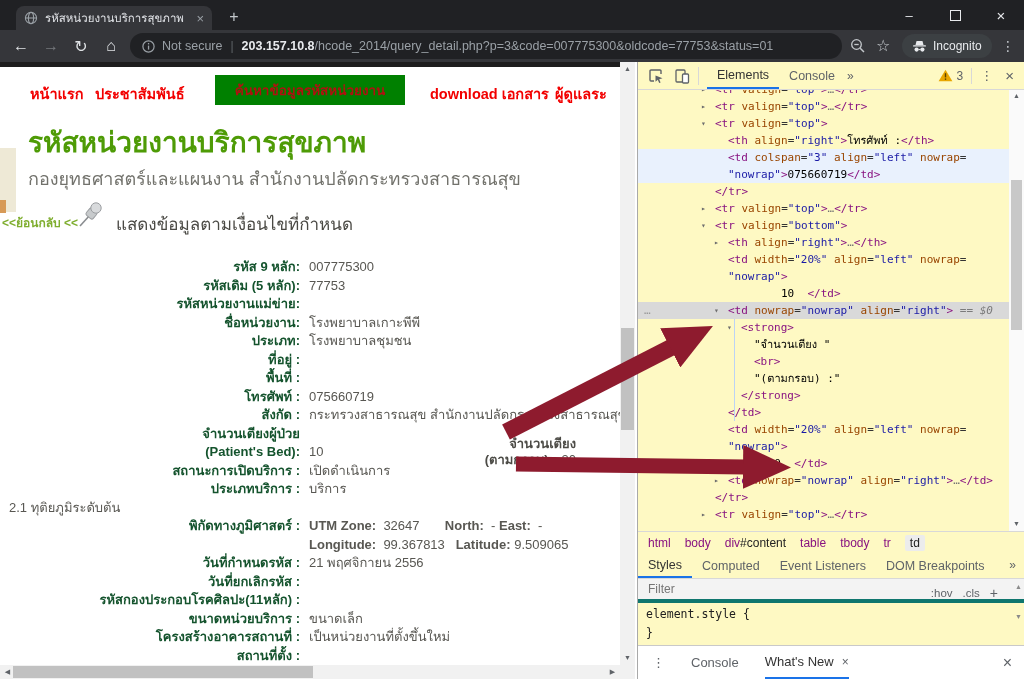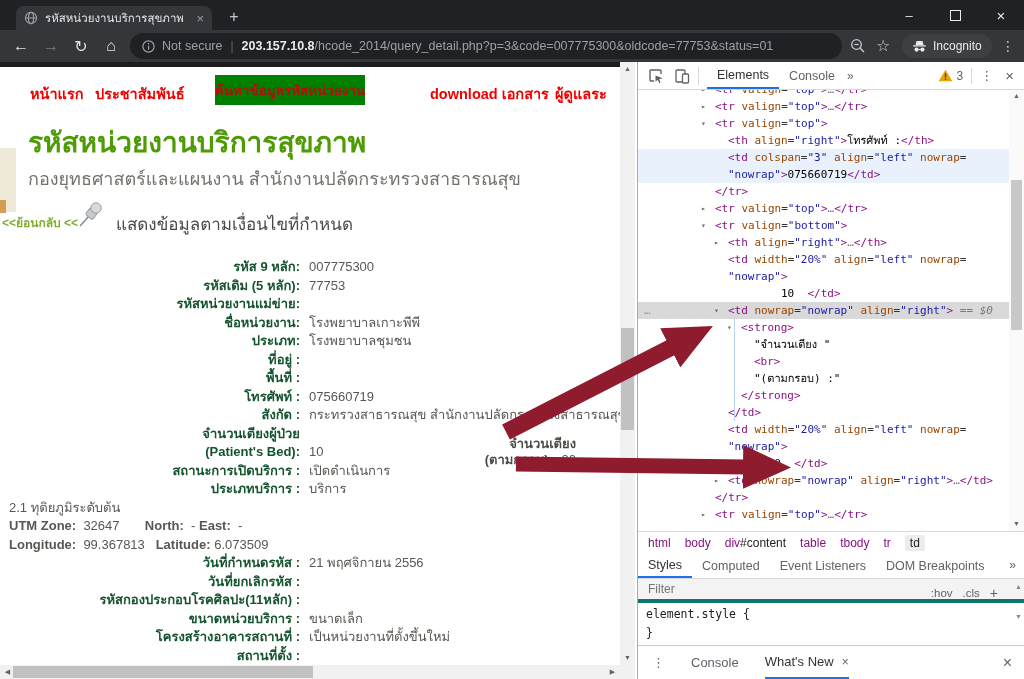--- a/index.html
+++ b/index.html
@@ -32,21 +32,21 @@
   .incog{position:absolute;left:902px;top:4px;height:24px;border-radius:12px;background:#3c4043;
          display:flex;align-items:center;padding:0 10px;gap:6px;}
   .incog-label{color:#e8eaed;font-size:12px;text-align:center;}
   .menu-dots{position:absolute;right:6px;top:5px;width:20px;height:22px;color:#c3c7cb;font-size:14px;
              display:flex;align-items:center;justify-content:center;}
   
   .page{position:absolute;left:0;top:62px;width:637px;height:617px;background:#fff;overflow:hidden;}
   .blackstrip{position:absolute;left:0;top:0;width:620px;height:5px;background:#1d1d1d;}
   .page-nav{position:absolute;left:0;top:13px;width:620px;height:36px;}
   .nav-item{position:absolute;top:7px;font-size:14.5px;font-weight:bold;color:#f20000;white-space:nowrap;}
-  .nav-item.active{top:0;width:150px;height:30px;background:#008000;color:#b01010;display:flex;
+  .nav-item.active{top:0;width:190px;height:30px;background:#008000;color:#b01010;display:flex;
                    align-items:center;justify-content:center;font-size:13.5px;}
   .beige{position:absolute;left:0;top:86px;width:16px;height:64px;background:#eee9d6;}
   .notch{position:absolute;left:0;top:138px;width:6px;height:13px;background:#d79a57;}
   .page-title{position:absolute;left:28px;top:58px;font-size:28px;font-weight:600;color:#4e9b06;}
   .page-sub{position:absolute;left:28px;top:102px;font-size:18px;color:#72726c;}
   .backlink{position:absolute;left:2px;top:151px;font-size:12px;font-weight:bold;color:#7fae2f;}
   .pin{position:absolute;left:76px;top:138px;}
   .section-heading{position:absolute;left:116px;top:148px;font-size:17px;color:#4a4944;}
   .fields{position:absolute;left:0;top:196px;width:616px;}
   .frow{display:flex;align-items:flex-start;}
@@ -57,21 +57,21 @@
              color:#4c4b46;line-height:15.5px;}
   .bed-frame .val{font-weight:normal;color:#585752;}
   
   .vscroll{position:absolute;left:620px;top:0;width:15px;height:604px;background:#f1f1f1;}
   .vthumb{position:absolute;left:1px;top:266px;width:13px;height:102px;background:#c1c1c1;}
   .sarrow{position:absolute;color:#5f6368;font-size:7px;width:15px;text-align:center;}
   .hscroll{position:absolute;left:0;top:603px;width:620px;height:14px;background:#f1f1f1;}
   .hthumb{position:absolute;left:13px;top:1px;width:300px;height:12px;background:#c1c1c1;}
   .corner{position:absolute;left:620px;top:603px;width:15px;height:14px;background:#f1f1f1;}
   
-  .devtools{position:absolute;left:637px;top:62px;width:387px;height:617px;background:#ffffff;
+  .devtools{position:absolute;left:637px;top:62px;width:387px;height:617px;background:#fef9c3;
             border-left:1px solid #a9a9a9;box-sizing:border-box;}
   .dt-toolbar{position:absolute;left:0;top:0;width:100%;height:28px;border-bottom:1px solid #d8d8d8;
               display:flex;align-items:center;box-sizing:border-box;}
   .dt-ico{margin-left:10px;display:flex;align-items:center;}
   .dt-sep{width:1px;height:18px;background:#d8d8d8;margin:0 8px;}
   .dt-tab{padding:0 10px;font-size:12.5px;color:#5f6368;height:27px;display:flex;align-items:center;
           box-sizing:border-box;}
   .dt-tab.active{color:#333;border-bottom:2px solid #1a73e8;}
   .dt-more{color:#5f6368;font-size:12px;margin-left:2px;}
   .dt-warn{margin-left:auto;display:flex;align-items:center;gap:4px;}
@@ -265,21 +265,22 @@
           <div class="fvalue"><div><span>เปิดดำเนินการ</span></div></div>
         </div>
         <div class="frow">
           <div class="flabel">ประเภทบริการ :</div>
           <div class="fvalue"><div><span>บริการ</span></div></div>
         </div>
         <div class="frow">
           <div class="fvalue"><div><span>2.1 ทุติยภูมิระดับต้น</span></div></div>
         </div>
         <div class="frow">
-          <div class="fvalue"><div><span class="b">UTM Zone:</span><span>  32647       </span><span class="b">North:</span><span>  - </span><span class="b">East:</span><span>  -</span></div><div><span class="b">Longitude:</span><span>  99.367813   </span><span class="b">Latitude:</span><span> 6.073509</span></div></div>
+          <div class="flabel">พิกัดทางภูมิศาสตร์ :</div>
+          <div class="fvalue"><div><span class="b">UTM Zone:</span><span>  32647       </span><span class="b">North:</span><span>  - </span><span class="b">East:</span><span>  -</span></div><div><span class="b">Longitude:</span><span>  99.367813   </span><span class="b">Latitude:</span><span> 9.509065</span></div></div>
         </div>
         <div class="frow">
           <div class="flabel">วันที่กำหนดรหัส :</div>
           <div class="fvalue"><div><span>21 พฤศจิกายน 2556</span></div></div>
         </div>
         <div class="frow">
           <div class="flabel">วันที่ยกเลิกรหัส :</div>
           <div class="fvalue">&nbsp;</div>
         </div>
         <div class="frow">

